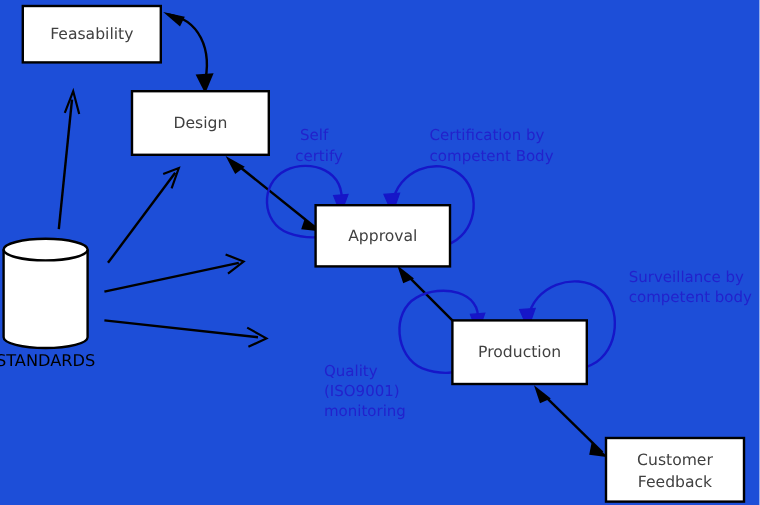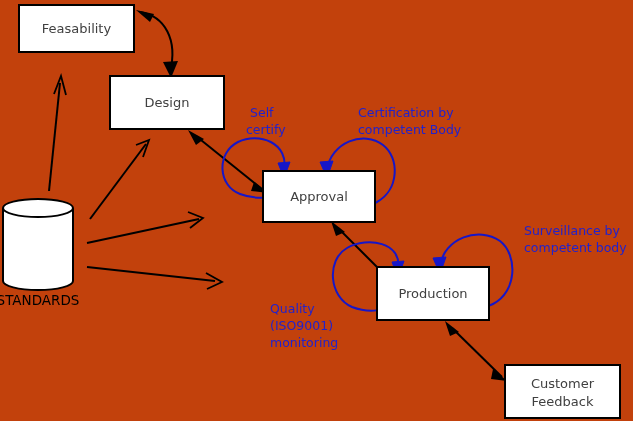--- a/index.html
+++ b/index.html
@@ -7,21 +7,21 @@
     padding: 0;
     background: #ffffff;
   }
   body {
     font-family: "DejaVu Sans", sans-serif;
   }
   #diagram-canvas {
     position: relative;
     width: 633px;
     height: 421px;
-    background: #c2410c;
+    background: #1d4ed8;
     overflow: hidden;
   }
   svg#diagram-svg {
     position: absolute;
     top: 0;
     left: 0;
     width: 633px;
     height: 421px;
   }
   .node-box {

